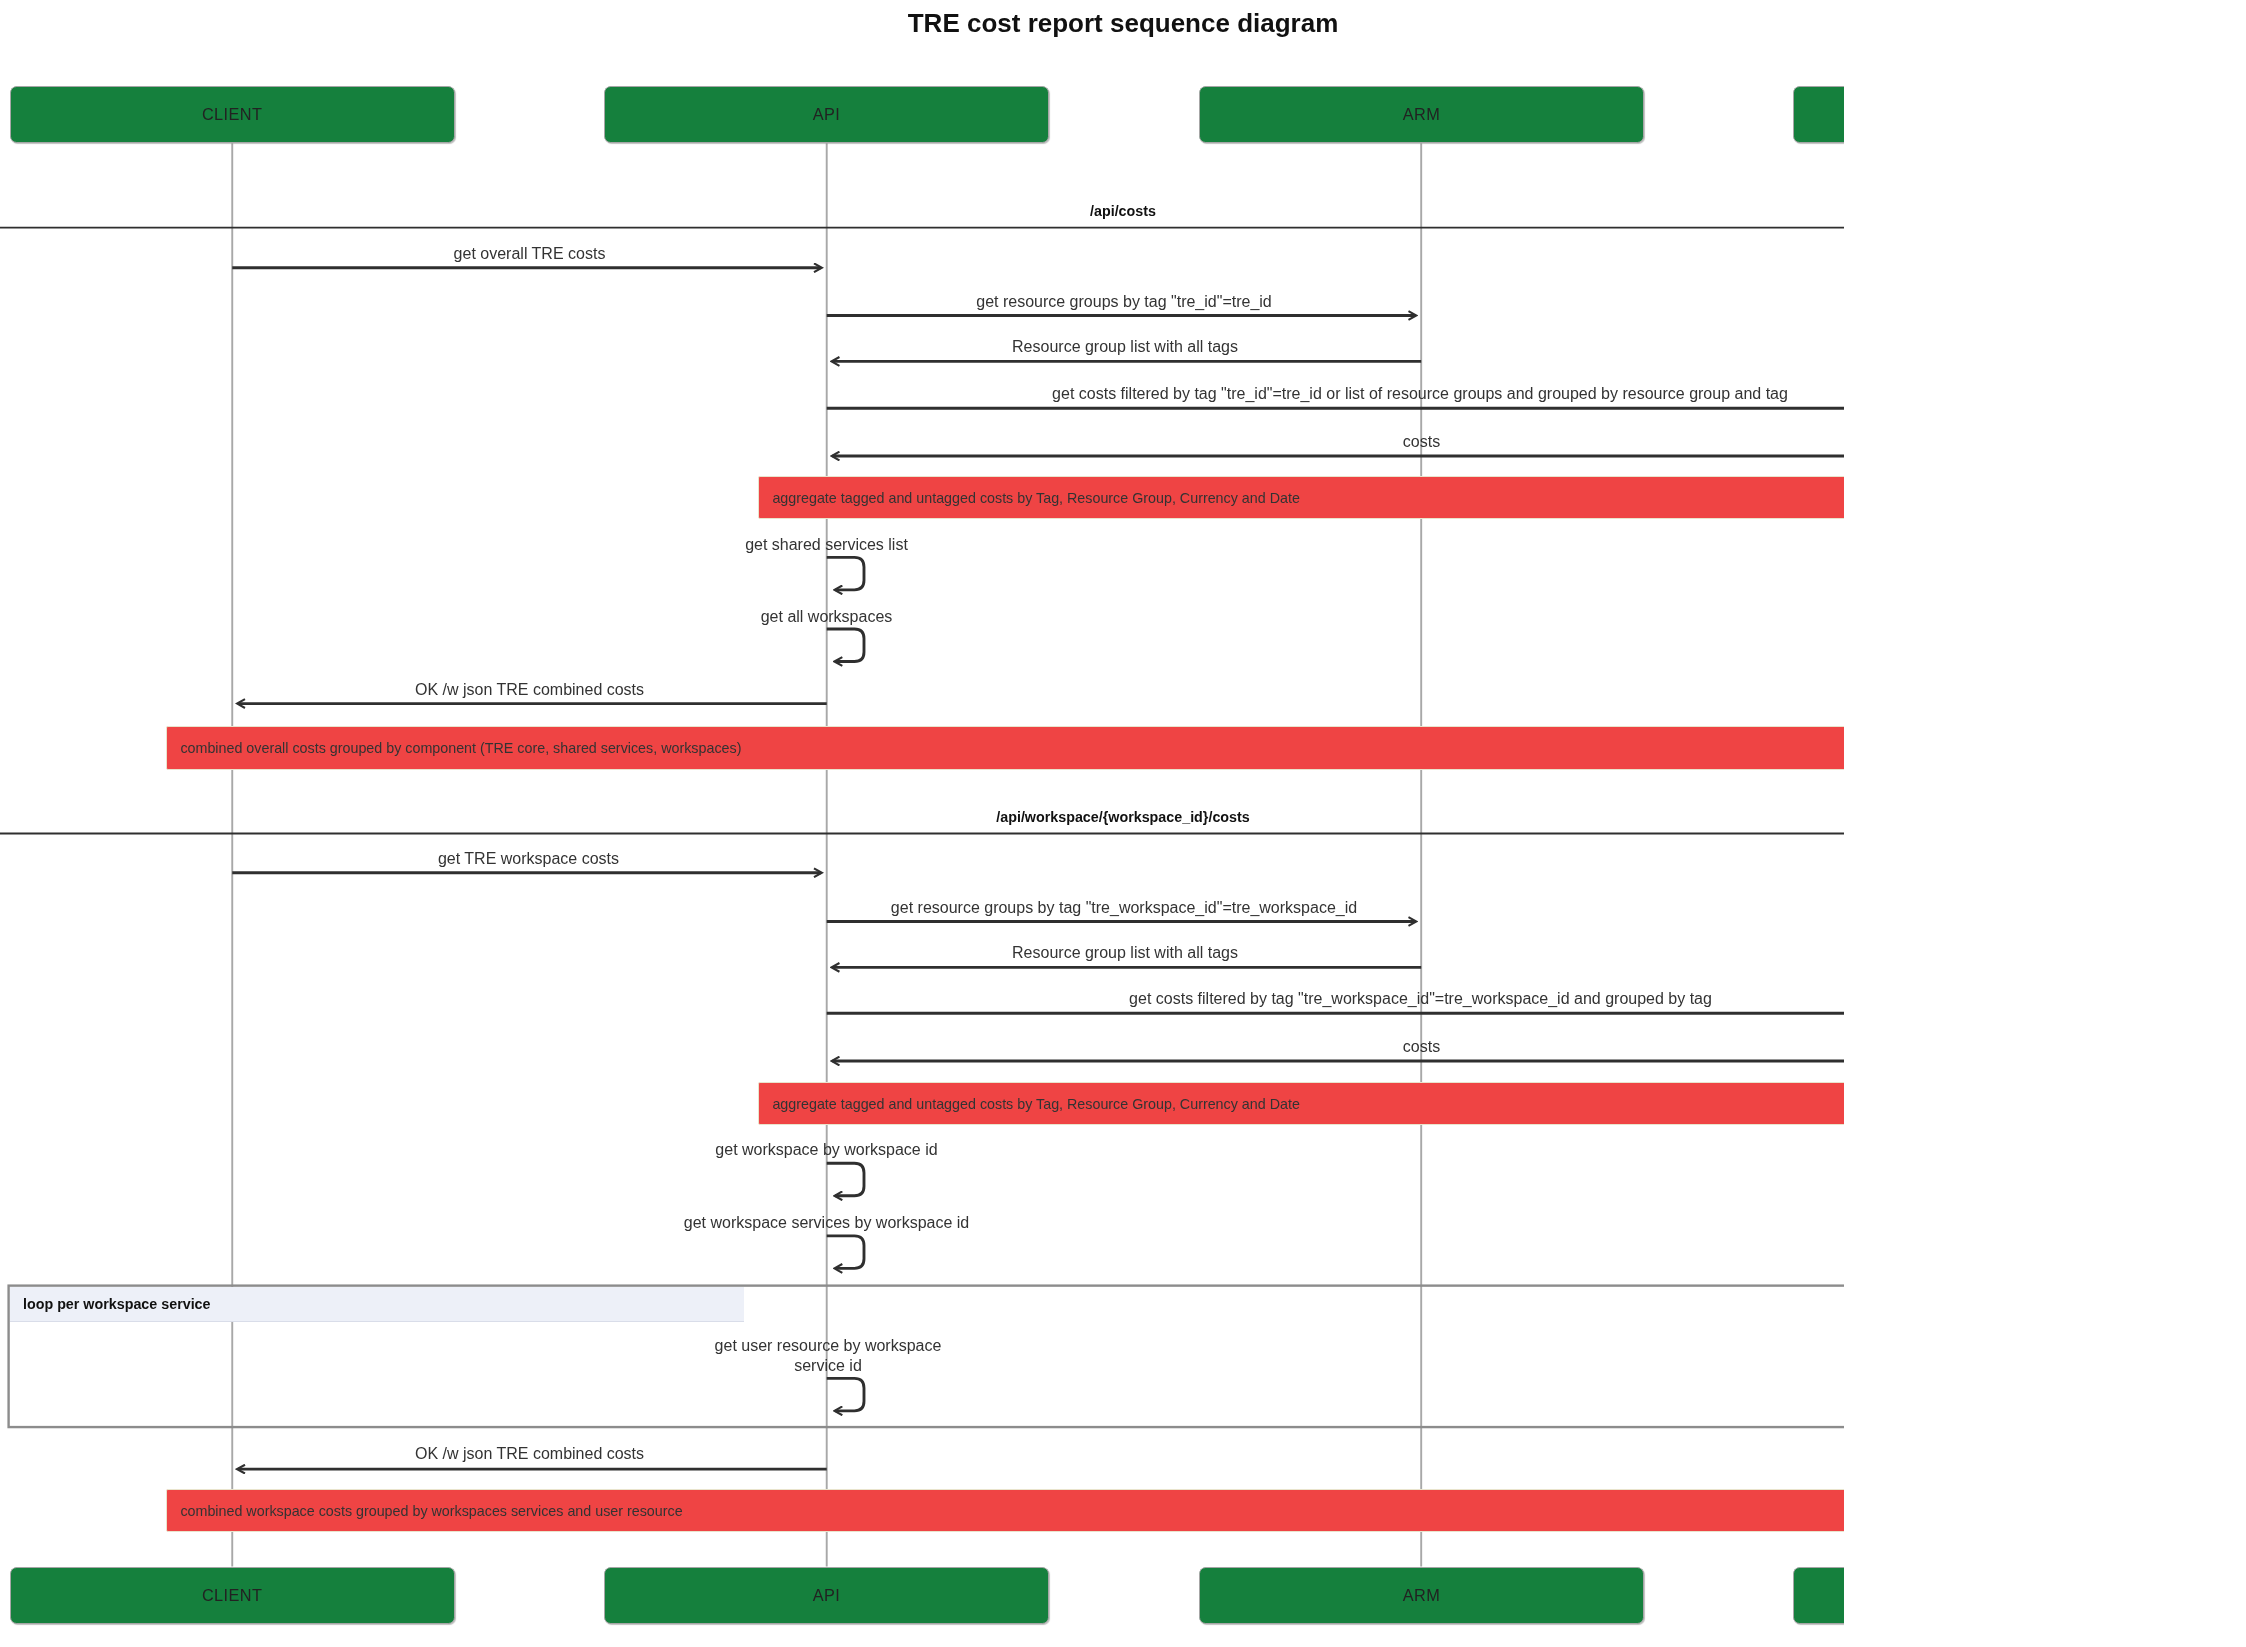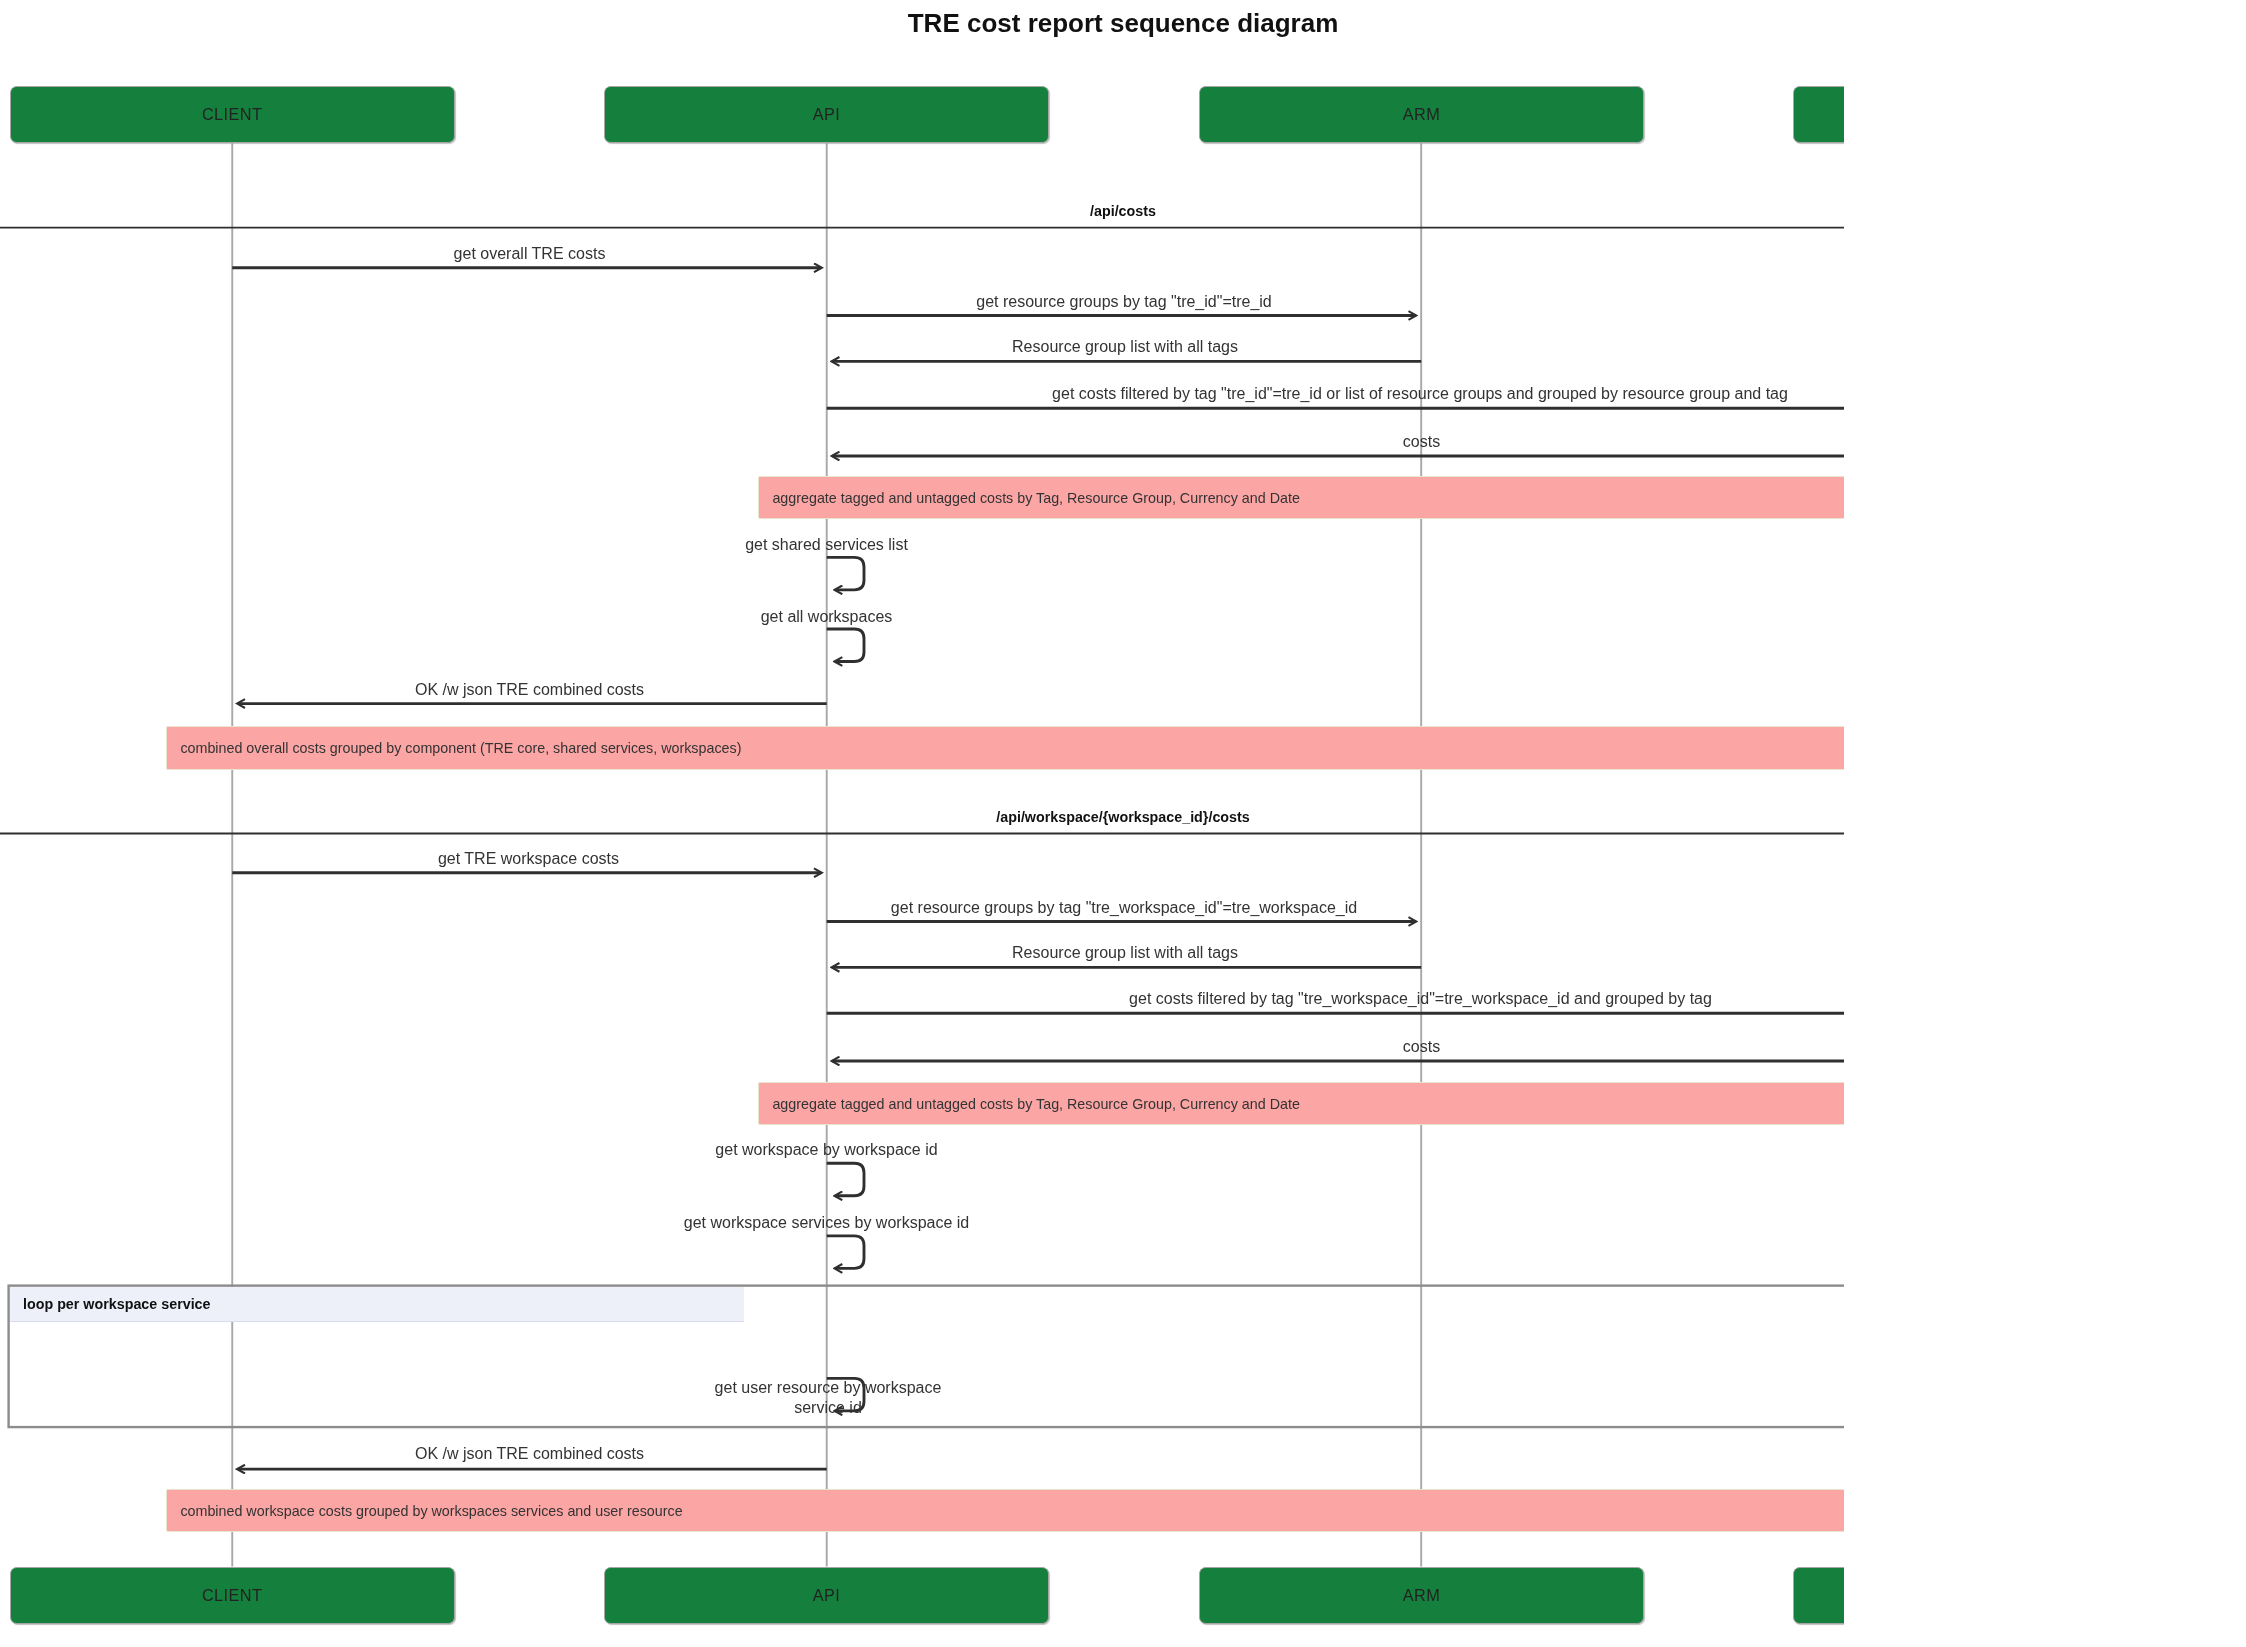--- a/index.html
+++ b/index.html
@@ -19,21 +19,21 @@
     font-size:16.3px;color:#222;letter-spacing:0.4px;
   }
   .divlabel{
     width:2246px;left:0;text-align:center;font-size:14.3px;font-weight:bold;color:#111;
   }
   .mlabel{
     font-size:16px;color:#333;text-align:center;line-height:20px;white-space:nowrap;
   }
   .mlabel.wrap{white-space:normal;}
   .note{
-    background:#fca5a5;border:1px solid #e9e4cd;border-radius:1.9px;
+    background:#ef4444;border:1px solid #e9e4cd;border-radius:1.9px;
     display:flex;align-items:center;font-size:14.3px;color:#333;
     padding-left:13.4px;box-sizing:border-box;
   }
   .loopband{
     background:#edf0f8;border-bottom:1px solid #d9dde9;
     display:flex;align-items:center;font-size:14.3px;font-weight:bold;color:#111;
     padding-left:13.4px;box-sizing:border-box;
   }
   #corner-icon{top:11.5px;left:2206px;width:32.5px;height:25px;cursor:pointer;}
   #corner-icon .tri{
@@ -132,21 +132,21 @@
       <span>combined overall costs grouped by component (TRE core, shared services, workspaces)</span>
     </div>
 
   <div class="abs mlabel" style="left:385px;top:849px;width:287px;">get TRE workspace costs</div>
   <div class="abs mlabel" style="left:861px;top:898px;width:526px;">get resource groups by tag "tre_workspace_id"=tre_workspace_id</div>
   <div class="abs mlabel" style="left:934px;top:943px;width:382px;">Resource group list with all tags</div>
   <div class="abs mlabel" style="left:1038px;top:989px;width:765px;">get costs filtered by tag "tre_workspace_id"=tre_workspace_id and grouped by tag</div>
   <div class="abs mlabel" style="left:1326px;top:1037px;width:191px;">costs</div>
   <div class="abs mlabel" style="left:664px;top:1140px;width:325px;">get workspace by workspace id</div>
   <div class="abs mlabel" style="left:645px;top:1213px;width:363px;">get workspace services by workspace id</div>
-  <div class="abs mlabel wrap" style="left:693px;top:1336px;width:270px;margin-top:42px;">get user resource by workspace service id</div>
+  <div class="abs mlabel wrap" style="left:693px;top:1336px;width:270px;">get user resource by workspace service id</div>
   <div class="abs mlabel" style="left:386px;top:1444px;width:287px;">OK /w json TRE combined costs</div>
 
   <div class="abs note" style="left:758px;top:1082px;width:1323px;height:43px;">
       <span>aggregate tagged and untagged costs by Tag, Resource Group, Currency and Date</span>
     </div>
   <div class="abs note" style="left:166px;top:1489px;width:1915px;height:43px;">
       <span>combined workspace costs grouped by workspaces services and user resource</span>
     </div>
 
   <div class="abs loopband" style="left:9.6px;top:1287px;width:734px;height:35px;">

